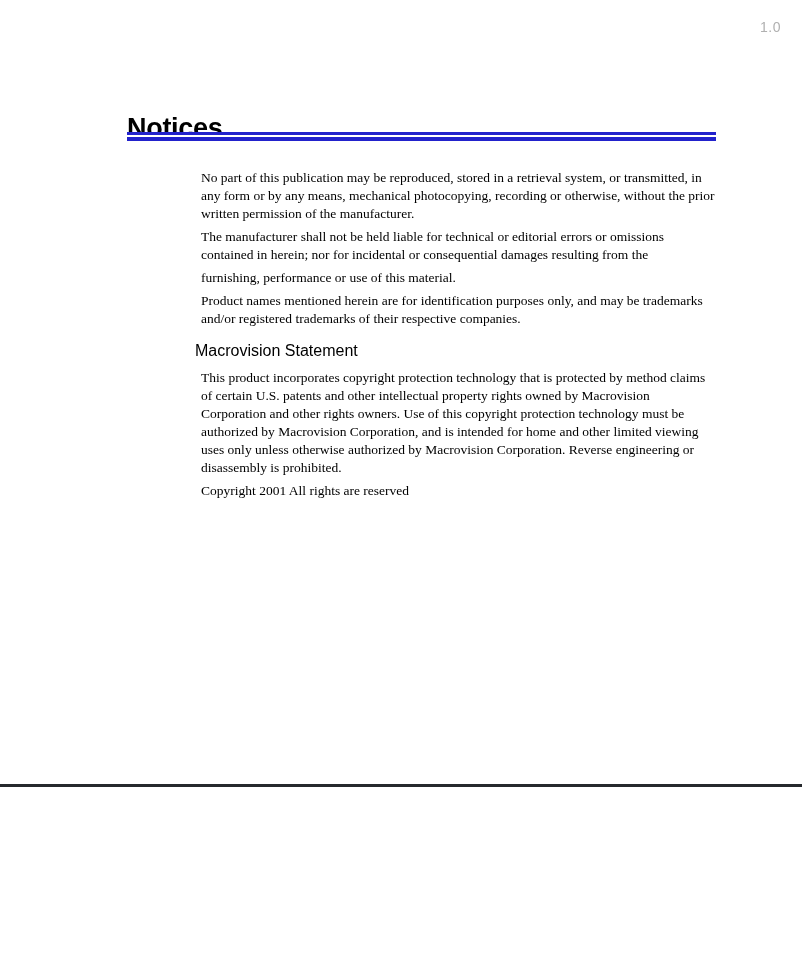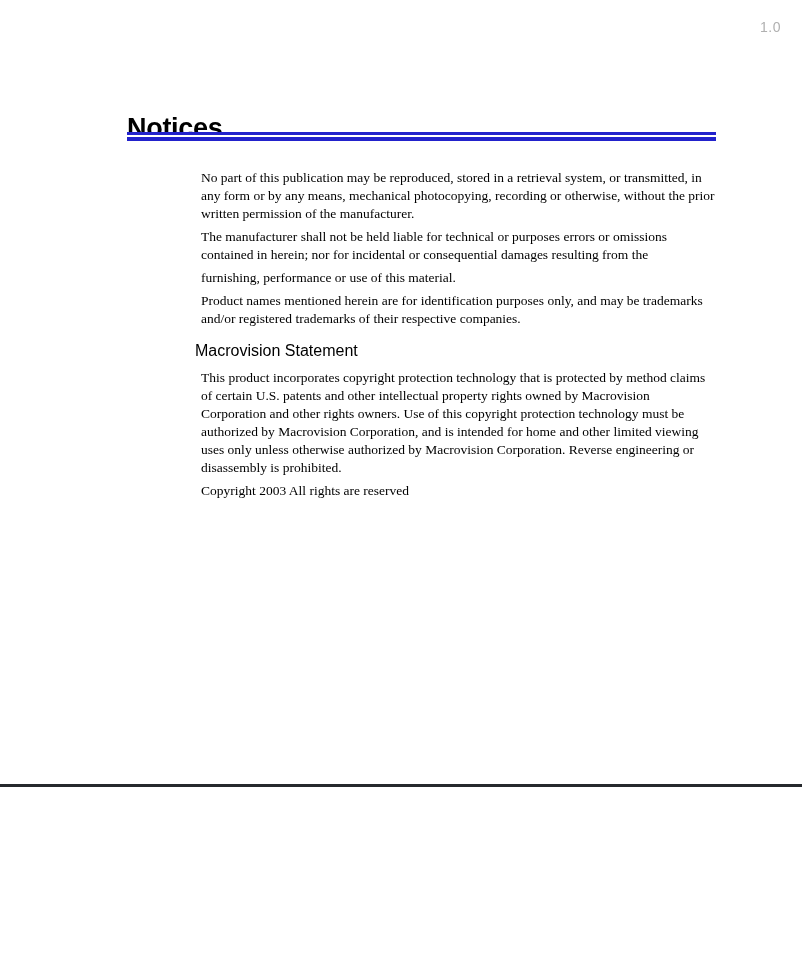--- a/index.html
+++ b/index.html
@@ -89,33 +89,33 @@
 
   <h1 class="page-title">Notices</h1>
 
   <div class="title-rule"></div>
 
   <div class="content">
 
     <p>No part of this publication may be reproduced, stored in a retrieval system, or transmitted, in any form or by any means, mechanical photocopying, recording or otherwise, without the prior written permission of the manufacturer.</p>
 
 
-    <p>The manufacturer shall not be held liable for technical or purposes errors or omissions contained in herein; nor for incidental or consequential damages resulting from the</p>
+    <p>The manufacturer shall not be held liable for technical or editorial errors or omissions contained in herein; nor for incidental or consequential damages resulting from the</p>
 
     <p>furnishing, performance or use of this material.</p>
 
 
     <p>Product names mentioned herein are for identification purposes only, and may be trademarks and/or registered trademarks of their respective companies.</p>
 
     <h2 class="section-heading">Macrovision Statement</h2>
 
 
     <p>This product incorporates copyright protection technology that is protected by method claims of certain U.S. patents and other intellectual property rights owned by Macrovision Corporation and other rights owners. Use of this copyright protection technology must be authorized by Macrovision Corporation, and is intended for home and other limited viewing uses only unless otherwise authorized by Macrovision Corporation. Reverse engineering or disassembly is prohibited.</p>
 
-    <p>Copyright 2003 All rights are reserved</p>
+    <p>Copyright 2001 All rights are reserved</p>
 
   </div>
 
   <div class="footer">
     <span class="footer-section">Notices</span><span>i</span>
   </div>
 
   <div class="bottom-rule"></div>
 
 </div>

